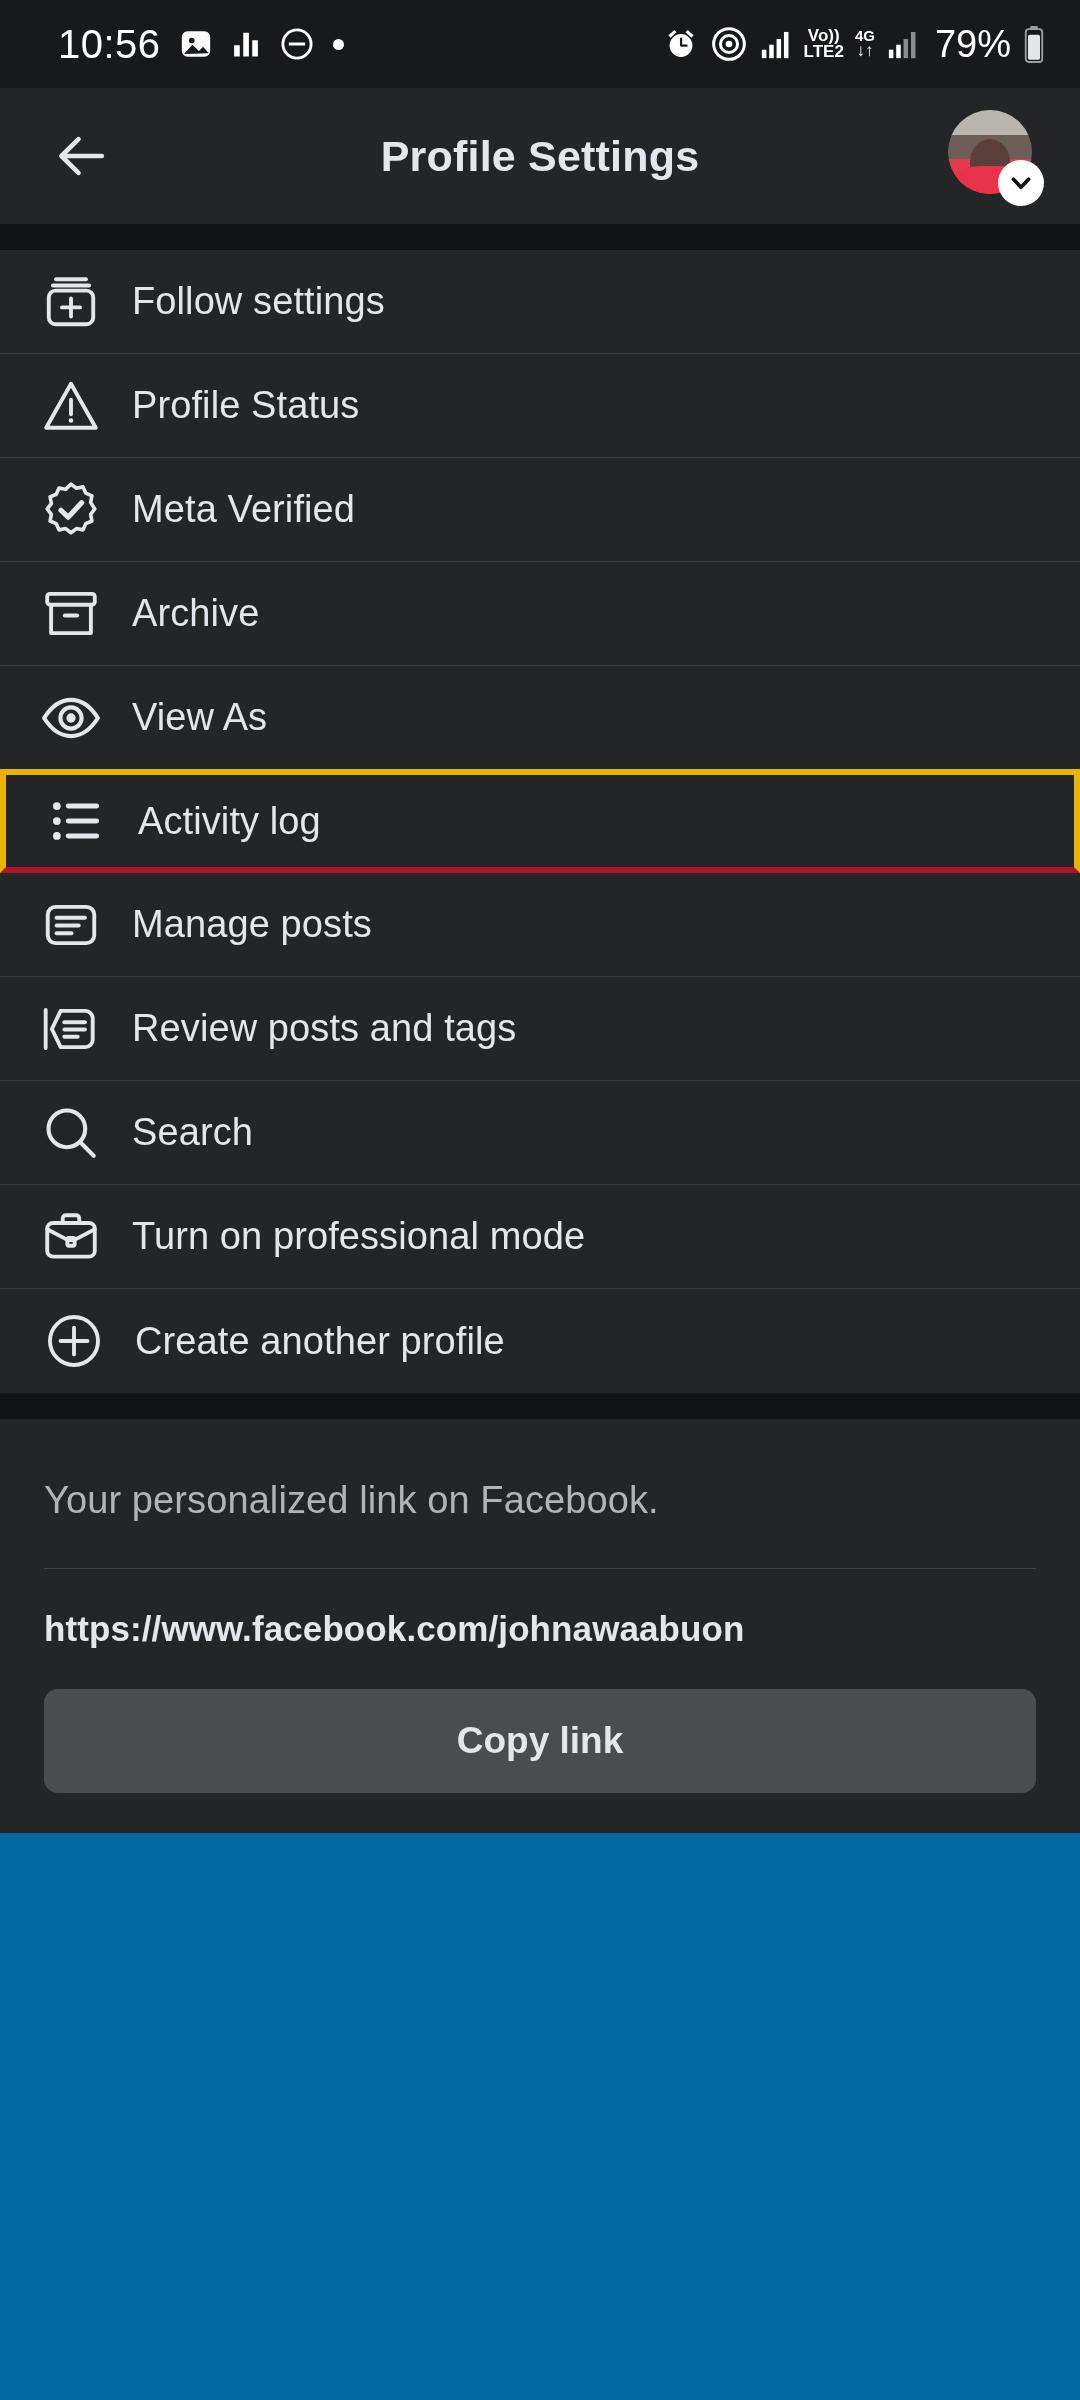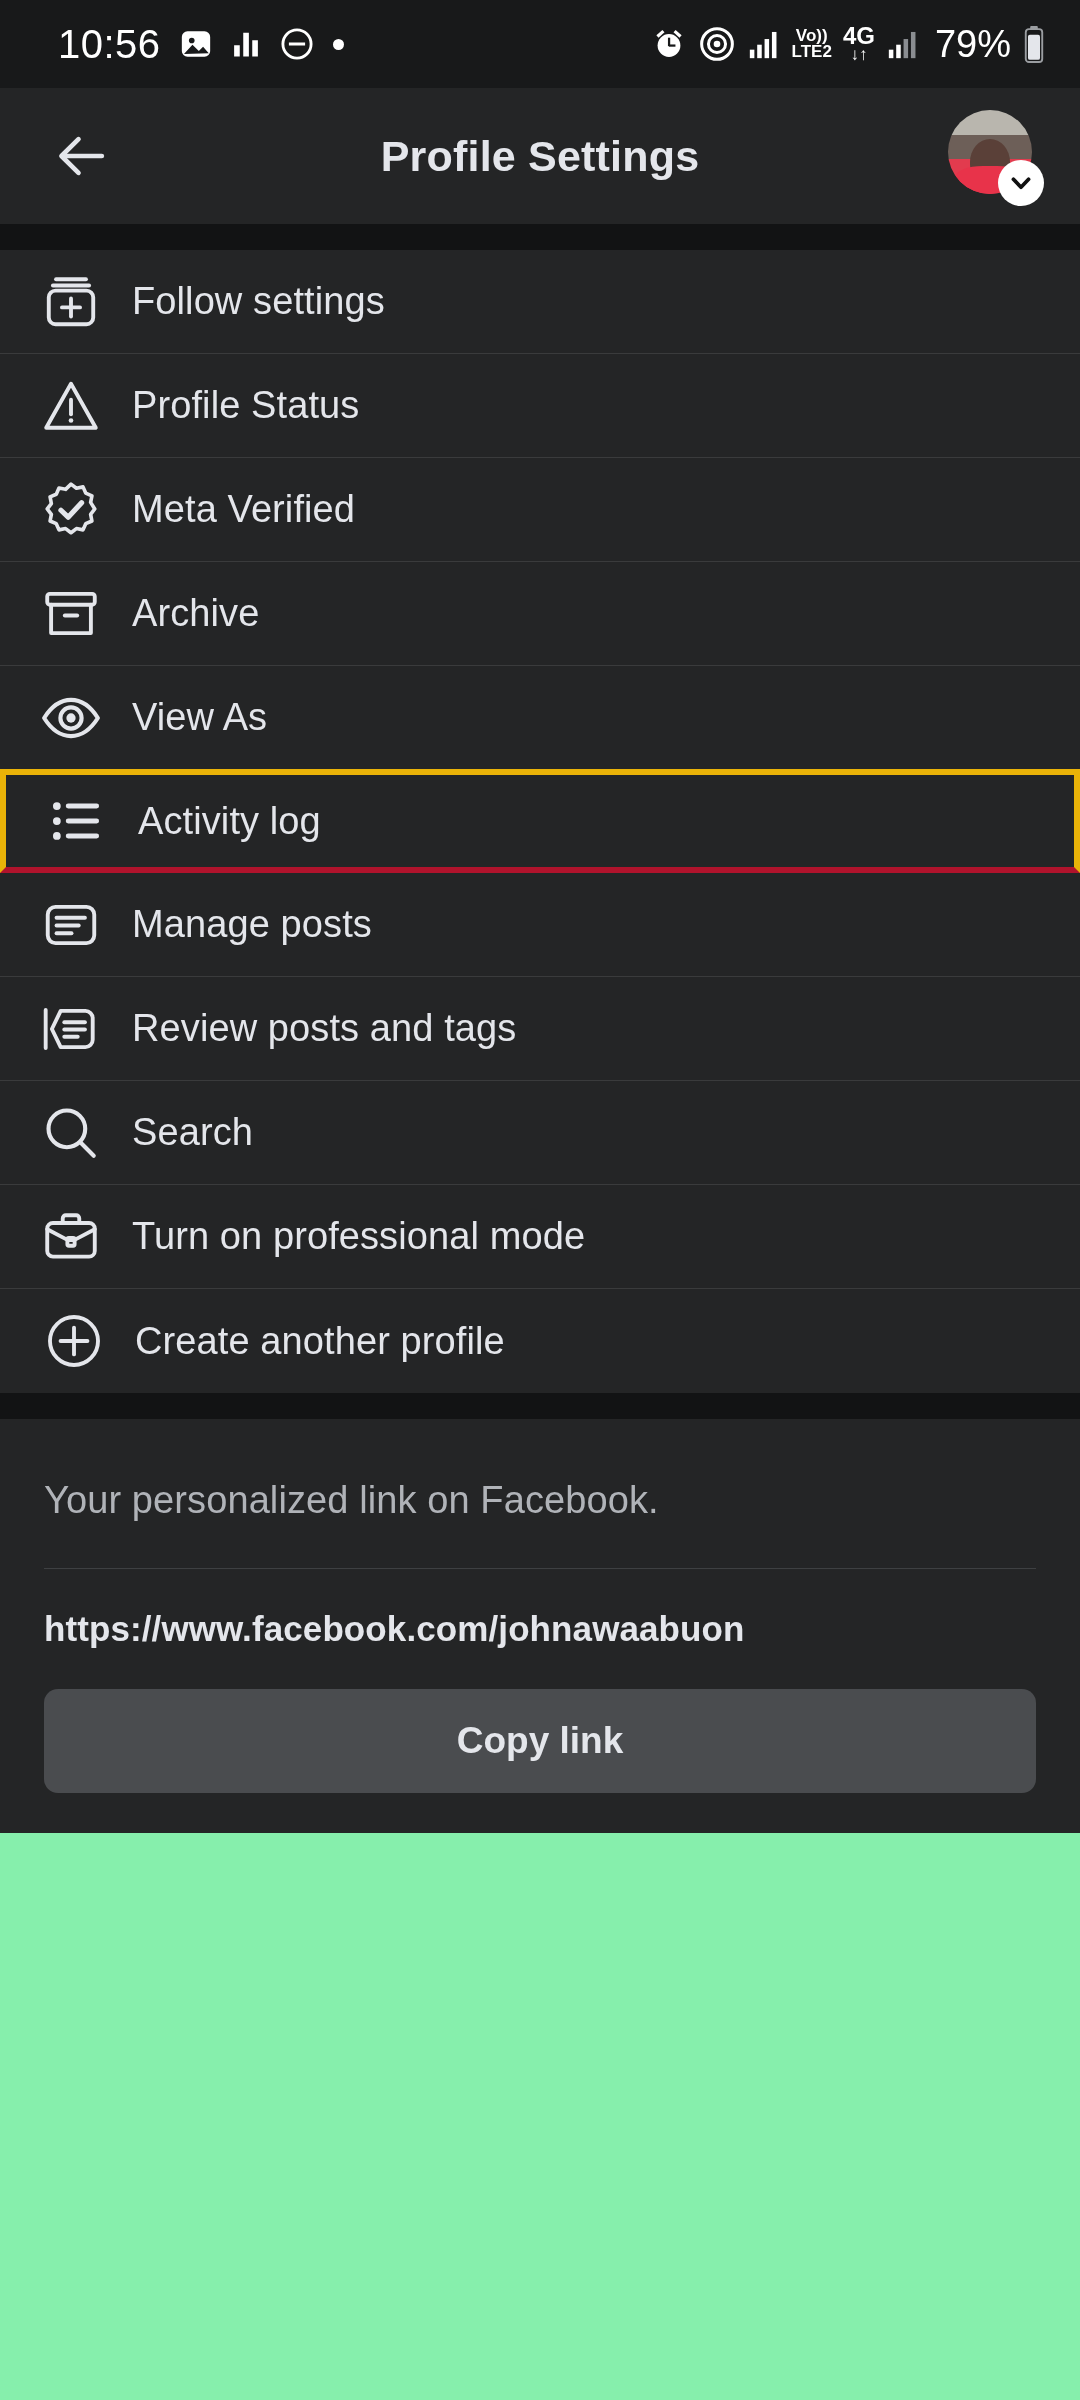--- a/index.html
+++ b/index.html
@@ -2,38 +2,38 @@
 <html><head>
 <meta charset="utf-8">
 <style>
   * { margin:0; padding:0; box-sizing:border-box; }
   html,body {
     width:1080px; height:2400px;
     background:#000;
     font-family:"Liberation Sans", sans-serif;
     overflow:hidden;
   }
-  .screen { width:1080px; height:2400px; position:relative; background:#86efac; }
+  .screen { width:1080px; height:2400px; position:relative; background:#0369a1; }
 
   
   .statusbar {
     height:88px; background:#18191a;
     display:flex; align-items:center; justify-content:space-between;
     padding:0 34px 0 58px; color:#fff;
   }
   .sb-left { display:flex; align-items:center; gap:18px; }
   .sb-time { font-size:40px; font-weight:400; letter-spacing:.5px; }
   .sb-right { display:flex; align-items:center; gap:11px; }
   .sb-ico { display:flex; align-items:center; }
   .sb-batt-txt { font-size:38px; font-weight:400; margin-left:4px; letter-spacing:0px; }
   .dot { width:11px; height:11px; border-radius:50%; background:#fff; }
   .vo-stack { display:flex; flex-direction:column; align-items:center; line-height:.95; }
   .vo-stack span { font-size:17px; font-weight:700; }
   .g4-stack { display:flex; flex-direction:column; align-items:center; line-height:.95; }
-  .g4-stack span { font-size:24px; font-weight:700; }
+  .g4-stack span { font-size:15px; font-weight:700; }
 
   
   .header {
     height:136px; background:#242526;
     display:flex; align-items:center; position:relative;
     padding:0 40px 0 44px;
   }
   .back-btn { width:76px; height:76px; display:flex; align-items:center; justify-content:center; cursor:pointer; }
   .header-title {
     position:absolute; left:0; right:0; text-align:center;

